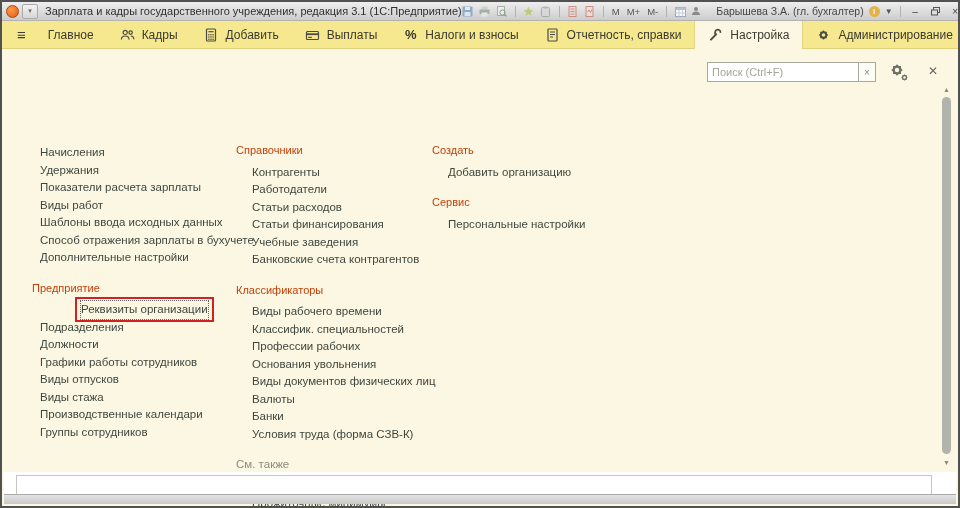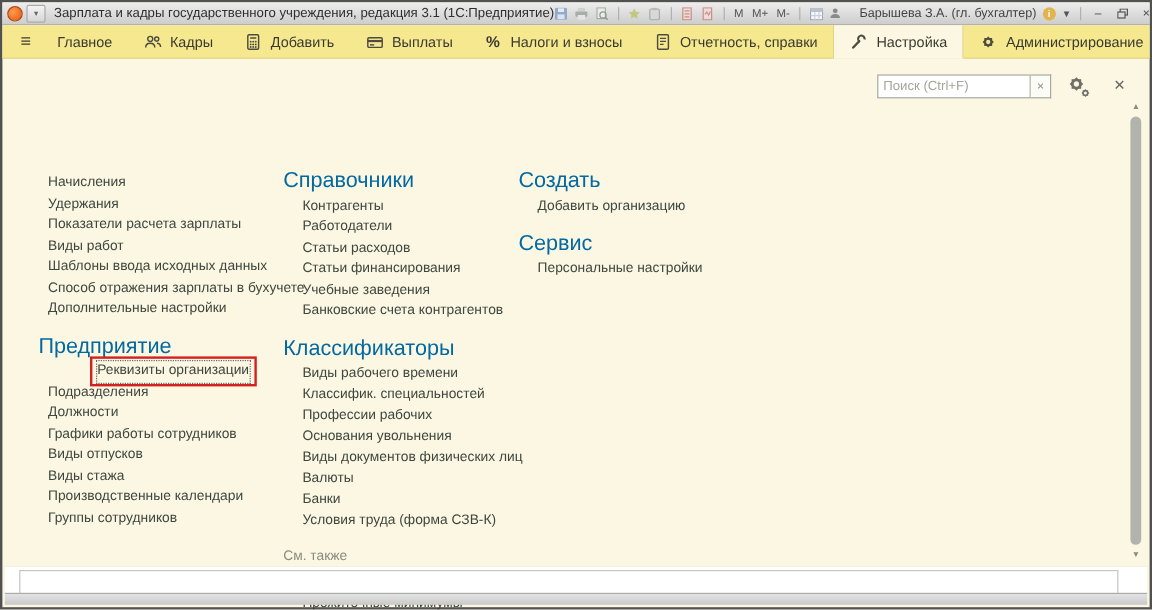--- a/index.html
+++ b/index.html
@@ -31,35 +31,35 @@
   .tabbar{height:27px;background:#f5e88e;border-bottom:1px solid #ded07c;display:flex;align-items:stretch;padding:0 6px;position:relative;}
   .hamb{display:flex;align-items:center;padding:0 9px;font-size:15px;color:#3c3c32;}
   .tab{display:flex;align-items:center;gap:7px;padding:0 13px;font-size:12px;color:#3a3a30;cursor:pointer;white-space:nowrap;}
   .tab.active{background:#fbf7e3;margin-bottom:-1px;border-left:1px solid #e2d584;border-right:1px solid #e2d584;}
   .tab .ticon{display:flex;align-items:center;justify-content:center;width:15px;height:15px;}
   .pct{font-size:13px;font-weight:bold;color:#3a3a30;line-height:1;}
 
   
   .panel{position:absolute;left:2px;right:2px;top:47px;height:423px;background:#fbf7e3;border-bottom:1px solid #cfc48e;}
   .search-wrap{position:absolute;top:13px;right:80px;display:flex;height:20px;box-sizing:border-box;}
-  .search-input{width:128px;height:20px;border:1px solid #a9a99b;background:#fff;font-size:11px;padding:0 4px;
+  .search-input{width:152px;height:20px;border:1px solid #a9a99b;background:#fff;font-size:11px;padding:0 4px;
     box-sizing:border-box;font-family:"Liberation Sans",sans-serif;color:#333;outline:none;}
   .search-input::placeholder{color:#a5a59a;}
   .search-clear{width:17px;height:20px;border:1px solid #a9a99b;border-left:none;background:#fcfcf6;color:#888;
     font-size:10px;display:flex;align-items:center;justify-content:center;box-sizing:border-box;}
   .gears{position:absolute;top:12px;right:46px;width:22px;height:22px;}
   .panel-close{position:absolute;top:15px;right:16px;font-size:12px;color:#666;width:14px;height:14px;
     display:flex;align-items:center;justify-content:center;}
 
   .col{position:absolute;width:205px;}
   #col1{left:28px;top:95px;}
   #col2{left:232px;top:93px;width:215px;}
   #col3{left:428px;top:93px;}
   .sec + .sec{margin-top:13px;}
-  .sec-h{font-size:18px;line-height:17.5px;color:#0369a1;margin-bottom:4px;white-space:nowrap;}
+  .sec-h{font-size:11px;line-height:17.5px;color:#c2410c;margin-bottom:4px;white-space:nowrap;}
   .sec-h.muted{color:#8b8b80;font-size:11.5px;}
   .mi{font-size:11.5px;line-height:17.5px;color:#3e463e;cursor:pointer;white-space:nowrap;}
   #col1 .mi{padding-left:8px;}
   #col2 .mi,#col3 .mi{padding-left:16px;}
   .mi .txt{position:relative;display:inline-block;}
   .mi .txt.focus{outline:1px dotted #666;margin-left:41px;}
   .redbox{position:absolute;left:-6px;right:-6px;top:-4px;bottom:-3px;border:2px solid #d42020;pointer-events:none;}
 
   
   .vscroll{position:absolute;top:36px;bottom:5px;right:4px;width:11px;}

